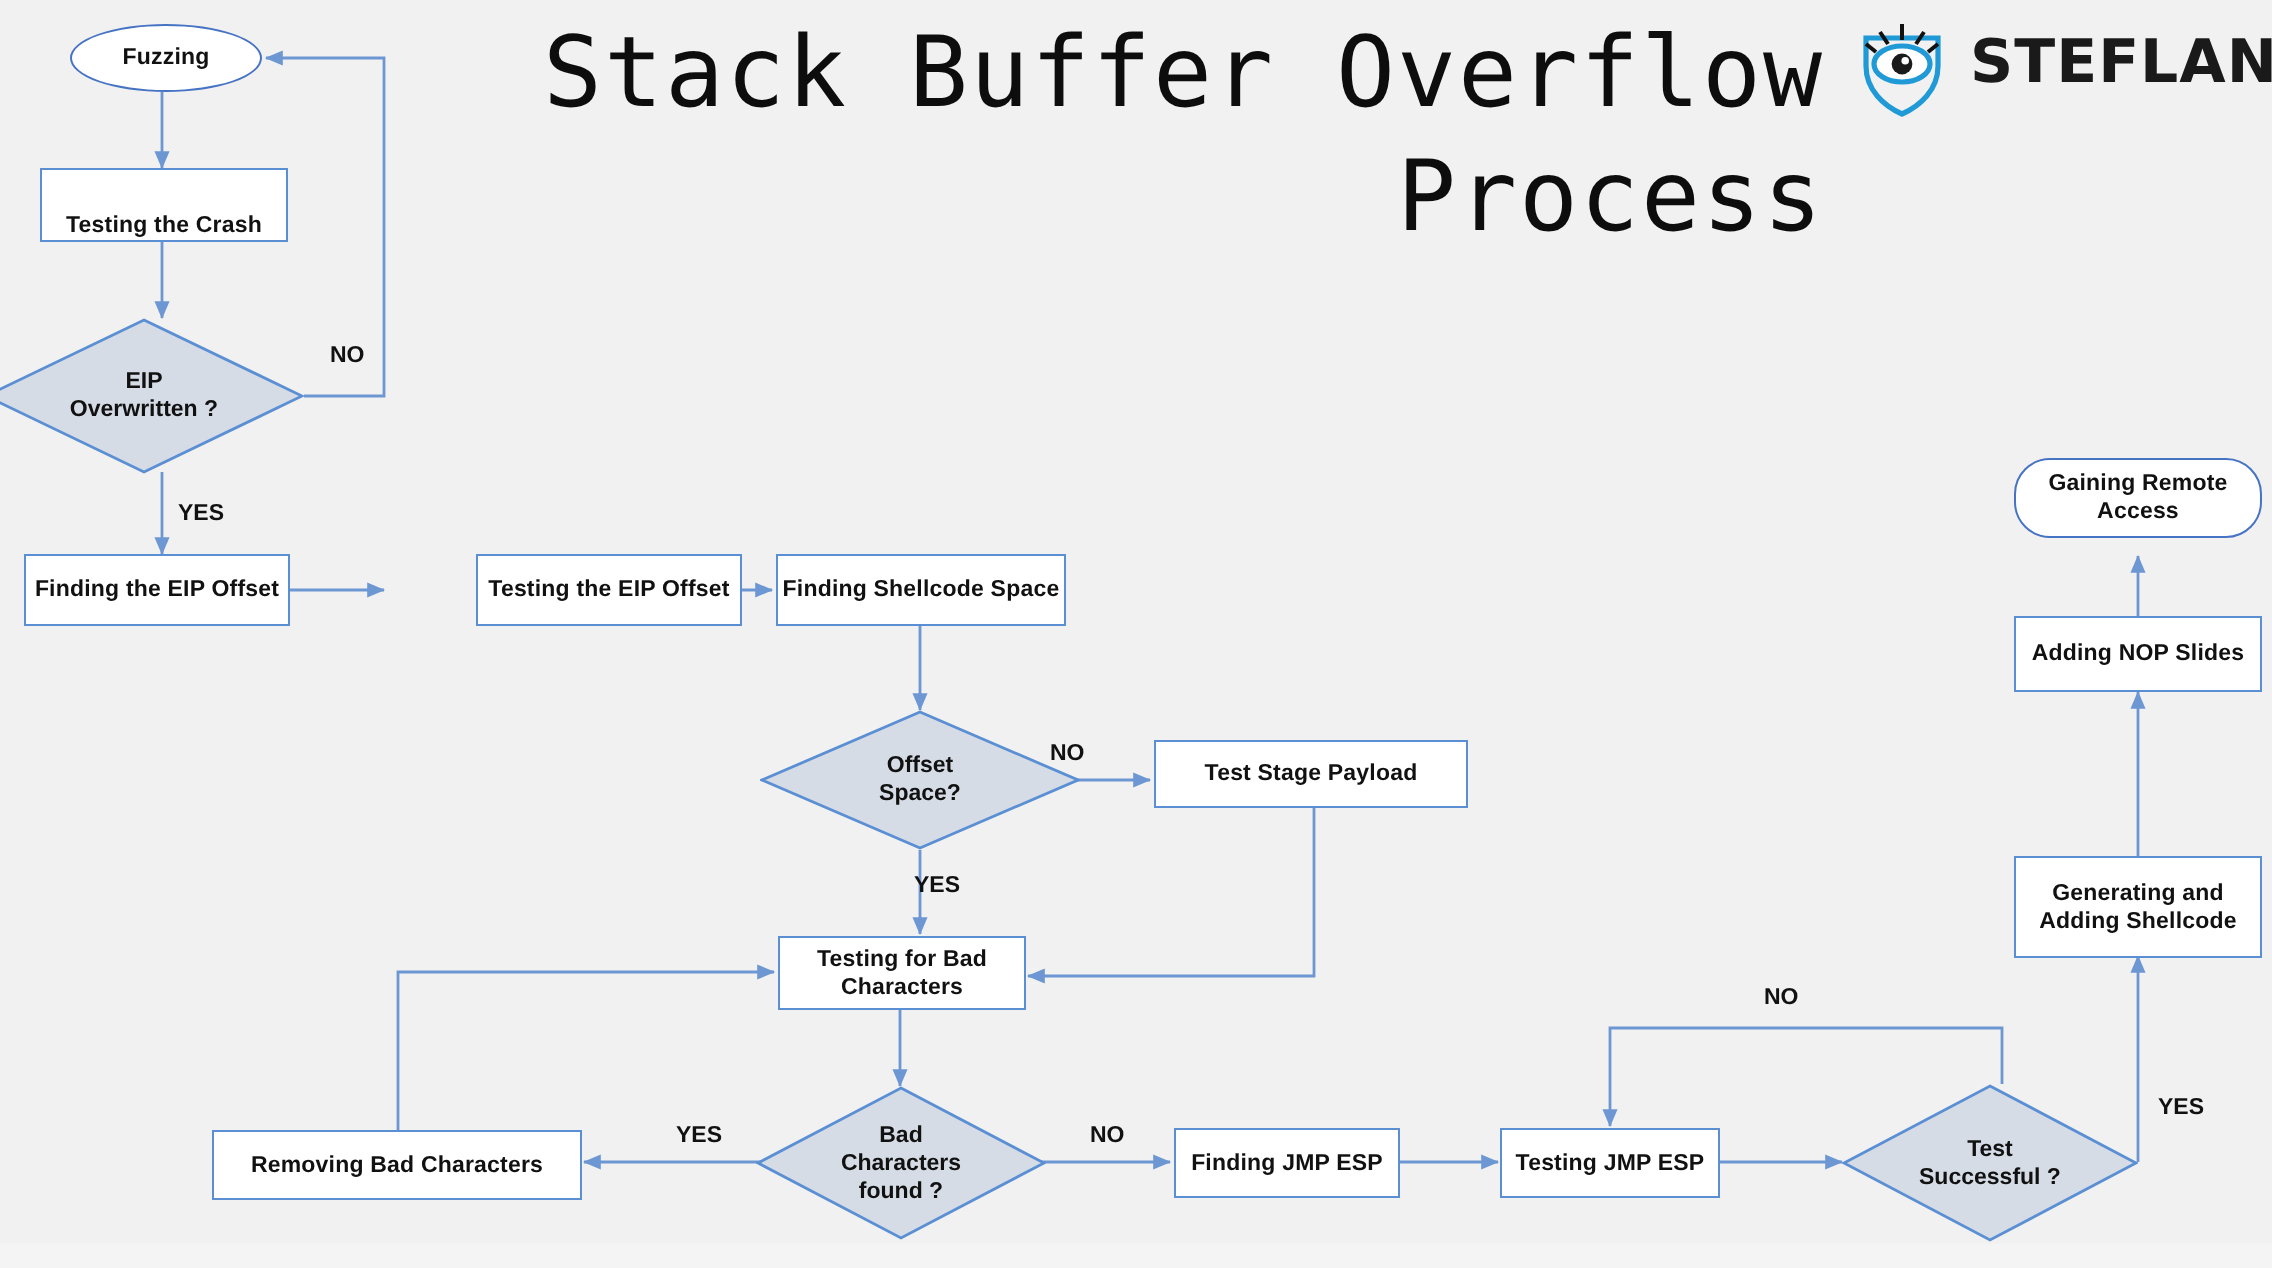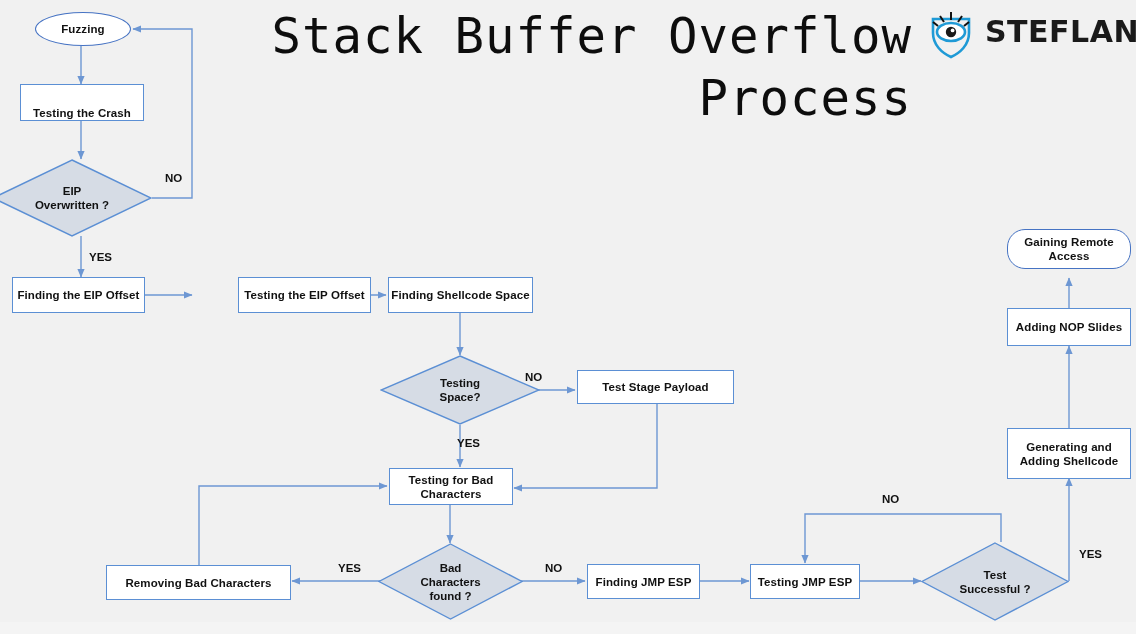--- a/index.html
+++ b/index.html
@@ -192,21 +192,21 @@
   </div>
 
   <div class="node proc" style="left:388px;top:277px;width:145px;height:36px;">
     <span>Finding Shellcode Space</span>
   </div>
 
   <div class="dec" style="left:380px;top:355px;width:160px;height:70px;">
     <svg width="160" height="70" viewBox="0 0 160 70">
       <polygon points="80,1 159,35 80,69 1,35" fill="#d6dce5" stroke="#5b8fd4" stroke-width="1.4"></polygon>
     </svg>
-    <div class="dlabel">Testing
+    <div class="dlabel">Offset
 Space?</div>
   </div>
 
   <div class="node proc" style="left:577px;top:370px;width:157px;height:34px;">
     <span>Test Stage Payload</span>
   </div>
 
   <div class="node proc" style="left:389px;top:468px;width:124px;height:37px;">
     <span style="white-space:pre-line">Testing for Bad
 Characters</span>

